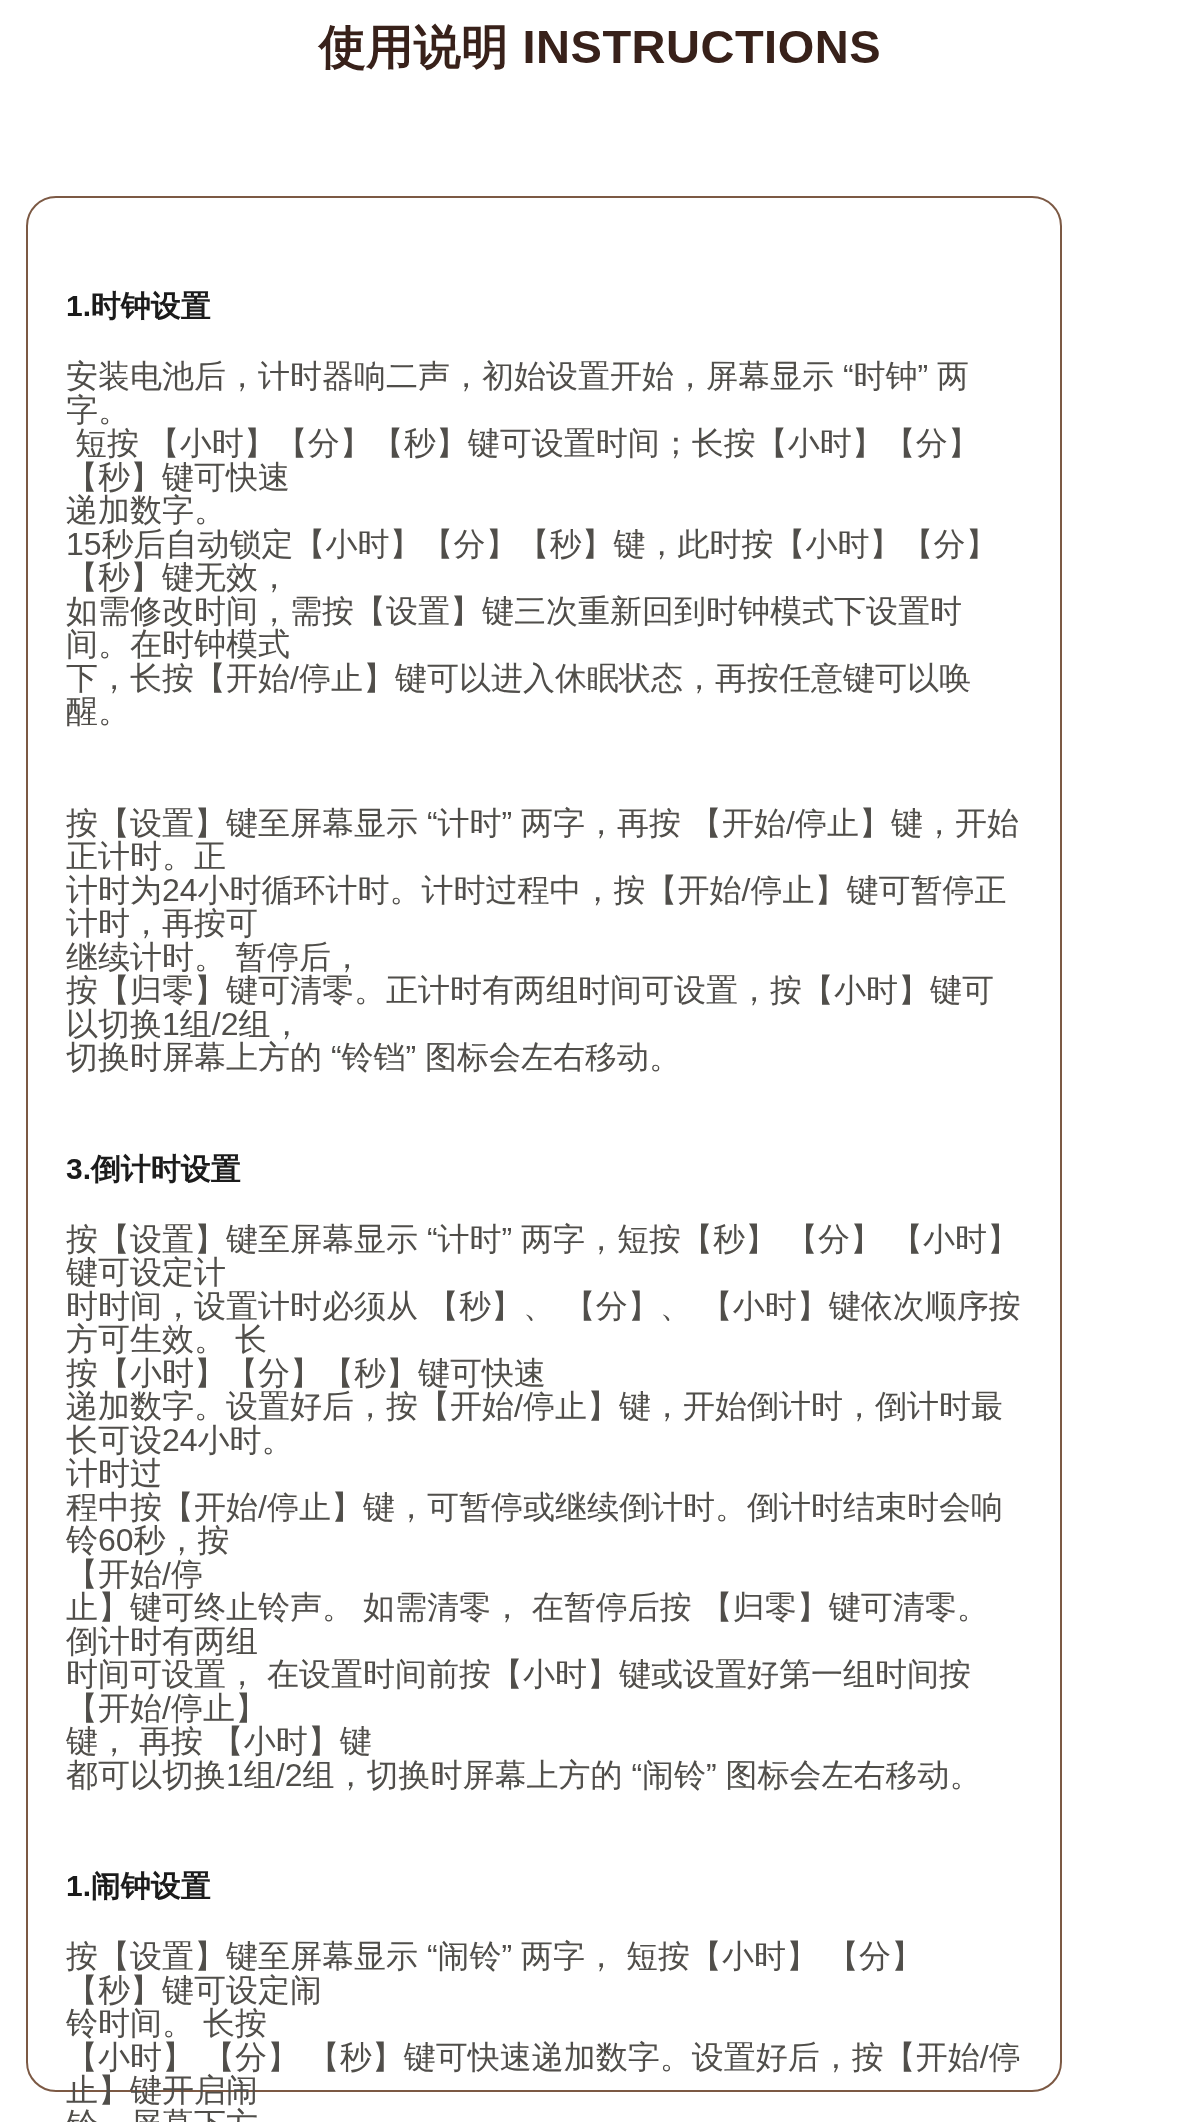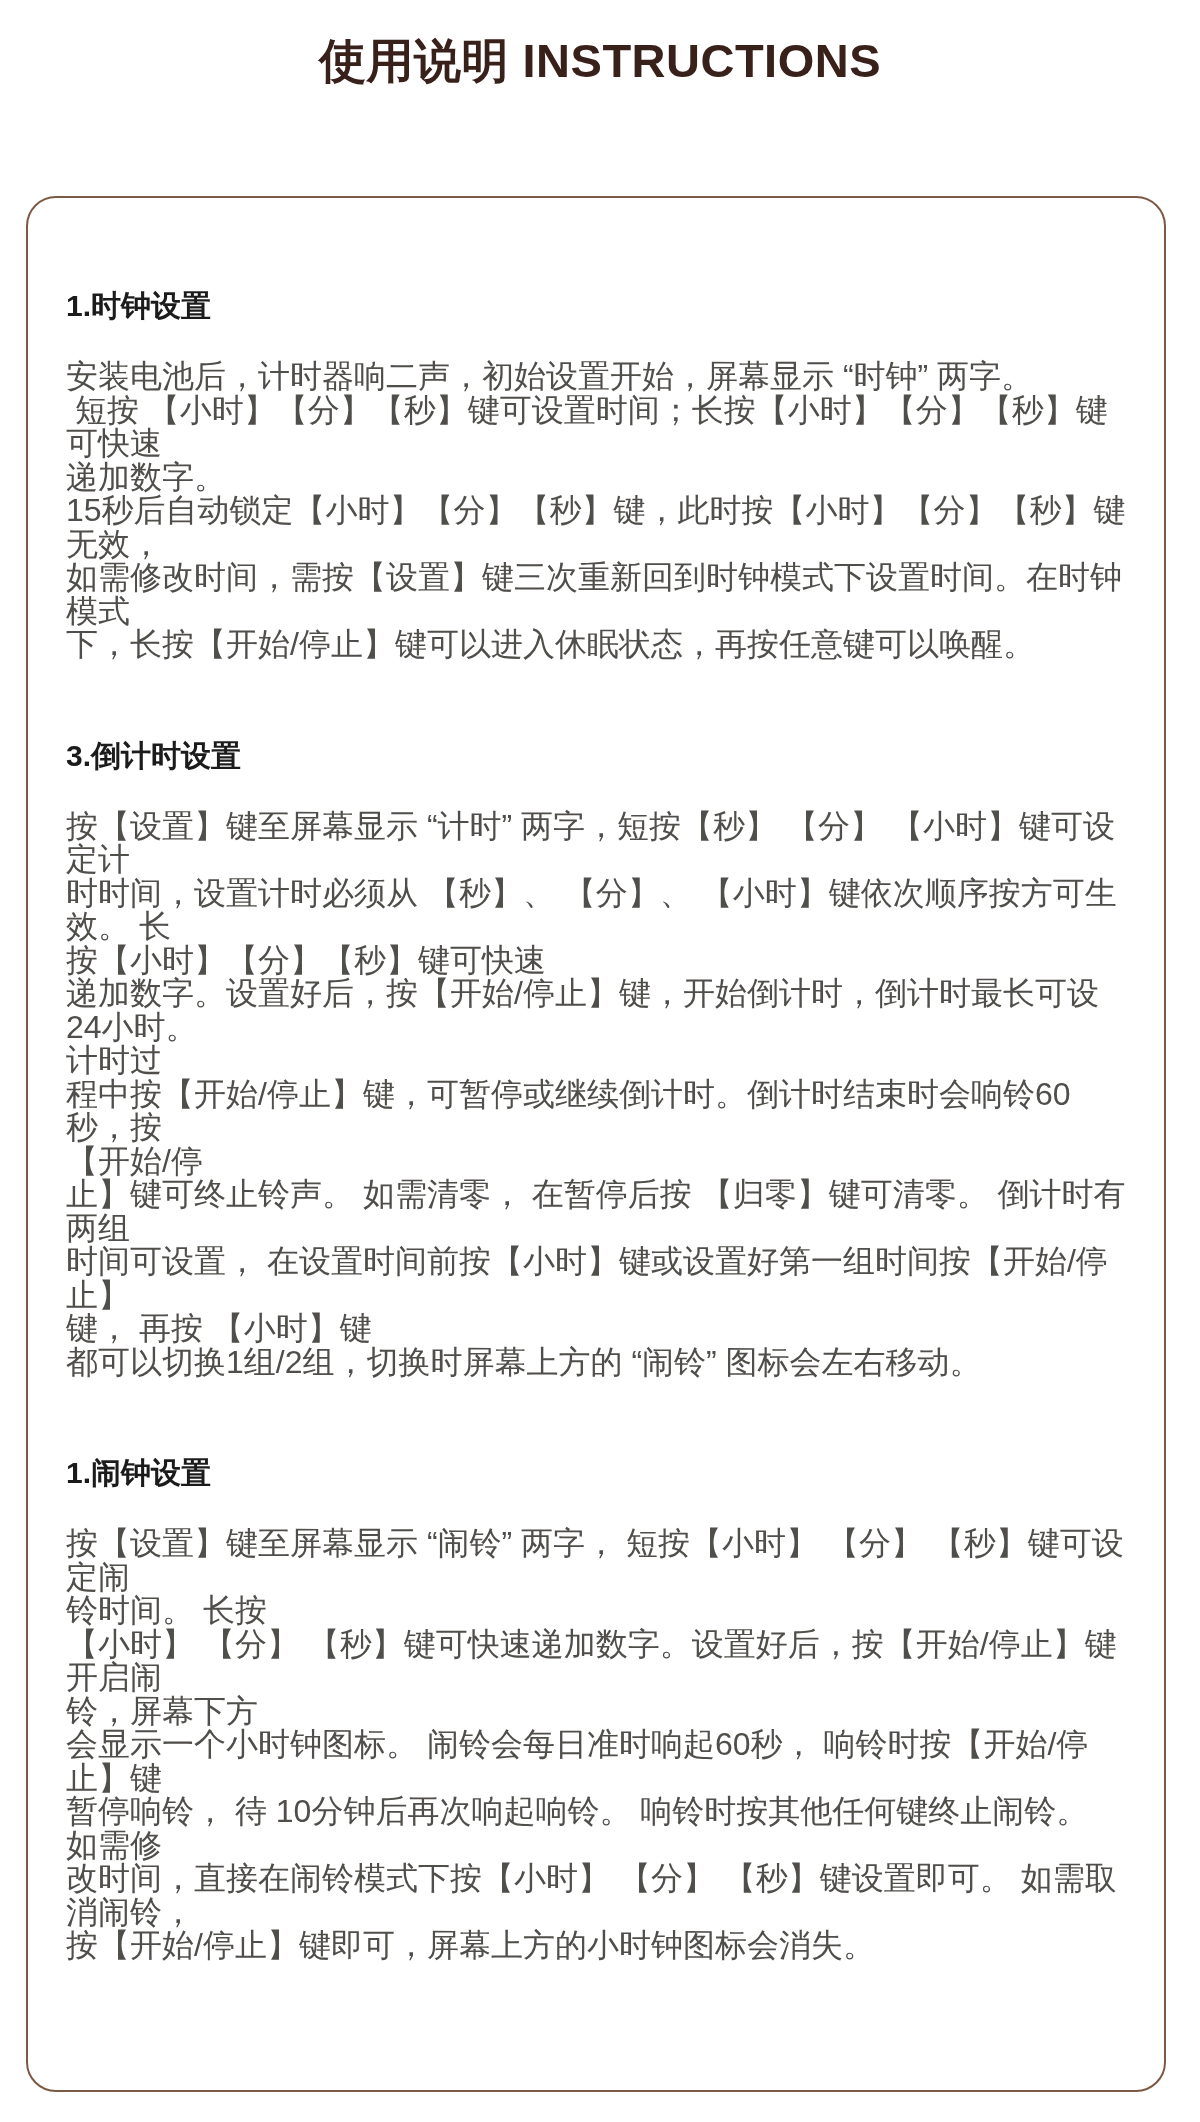--- a/index.html
+++ b/index.html
@@ -6,35 +6,35 @@
   body {
     width: 1200px;
     height: 2122px;
     background: var(--background, #ffffff);
     font-family: "Liberation Sans", sans-serif;
     position: relative;
     overflow: hidden;
   }
   .title {
     position: absolute;
-    top: 30px;
+    top: 16px;
     left: 0;
     width: 100%;
     margin: 0;
     text-align: center;
     font-size: 47px;
     font-weight: 700;
     letter-spacing: 0.5px;
     color: var(--title-color, #38211a);
   }
   .card {
     position: absolute;
     left: 26px;
     top: 196px;
-    width: 1140px;
+    width: 1036px;
     height: 1896px;
     box-sizing: border-box;
     border: 2px solid var(--border-color, #7c5944);
     border-radius: 30px;
     padding: 92px 38px 0 38px;
     background: #ffffff;
   }
   .sec { margin: 0 0 78px 0; }
   .sec-heading {
     margin: 0 0 38px 0;
@@ -62,20 +62,25 @@
       <h2 class="sec-heading">1.时钟设置</h2>
       <p class="sec-body">安装电池后，计时器响二声，初始设置开始，屏幕显示 “时钟” 两字。
  短按 【小时】【分】【秒】键可设置时间；长按【小时】【分】【秒】键可快速
 递加数字。
 15秒后自动锁定【小时】【分】【秒】键，此时按【小时】【分】【秒】键无效，
 如需修改时间，需按【设置】键三次重新回到时钟模式下设置时间。在时钟模式
 下，长按【开始/停止】键可以进入休眠状态，再按任意键可以唤醒。</p>
     </section>
 
     <section class="sec">
+      <p class="sec-body">按【设置】键至屏幕显示 “计时” 两字，再按 【开始/停止】键，开始正计时。正
+计时为24小时循环计时。计时过程中，按【开始/停止】键可暂停正计时，再按可
+继续计时。 暂停后，
+按【归零】键可清零。正计时有两组时间可设置，按【小时】键可以切换1组/2组，
+切换时屏幕上方的 “铃铛” 图标会左右移动。</p>
     </section>
 
     <section class="sec">
       <h2 class="sec-heading">3.倒计时设置</h2>
       <p class="sec-body">按【设置】键至屏幕显示 “计时” 两字，短按【秒】 【分】 【小时】键可设定计
 时时间，设置计时必须从 【秒】、 【分】、 【小时】键依次顺序按方可生效。 长
 按【小时】【分】【秒】键可快速
 递加数字。设置好后，按【开始/停止】键，开始倒计时，倒计时最长可设24小时。
 计时过
 程中按【开始/停止】键，可暂停或继续倒计时。倒计时结束时会响铃60秒，按

